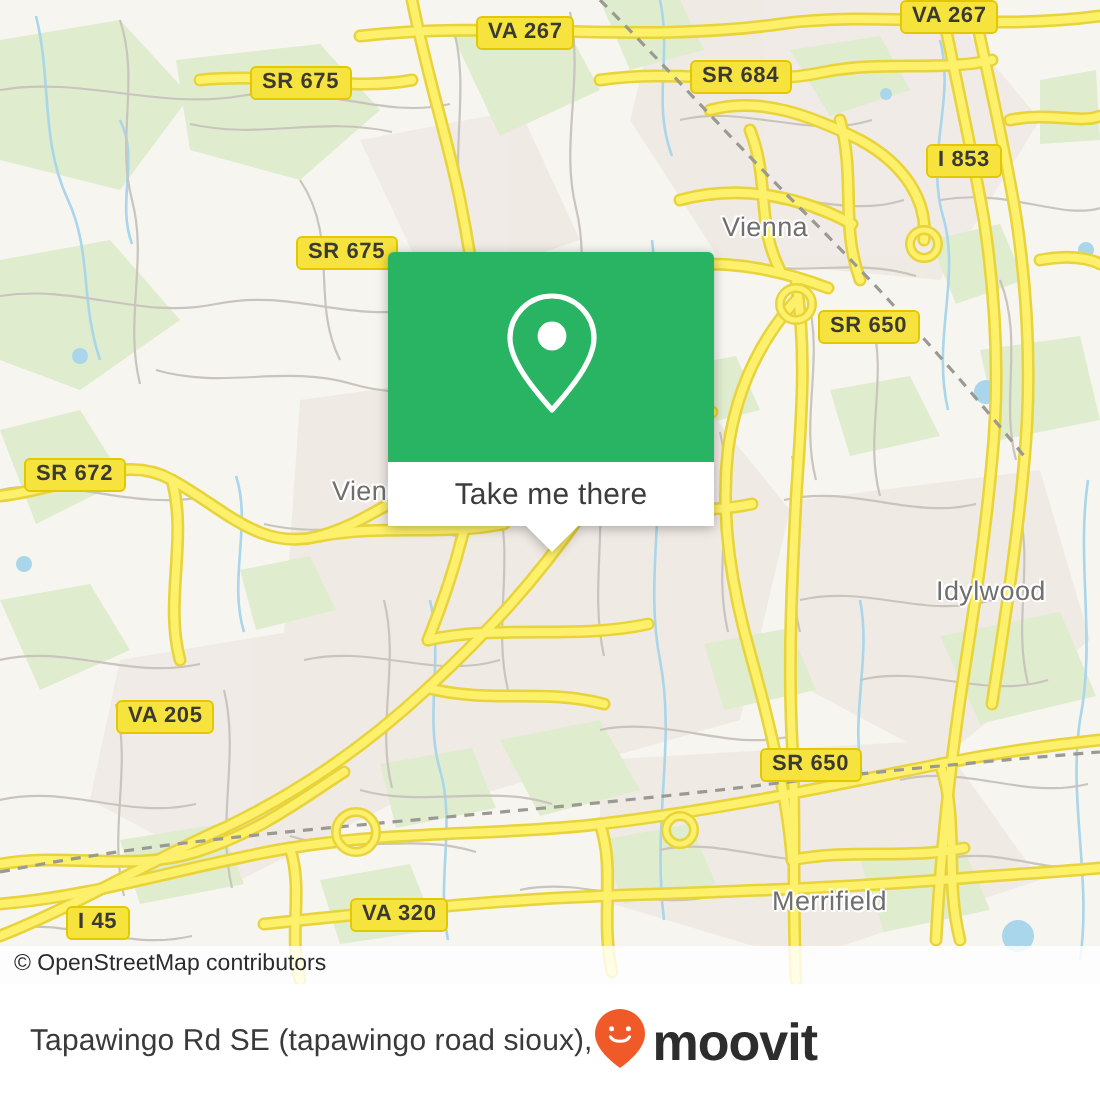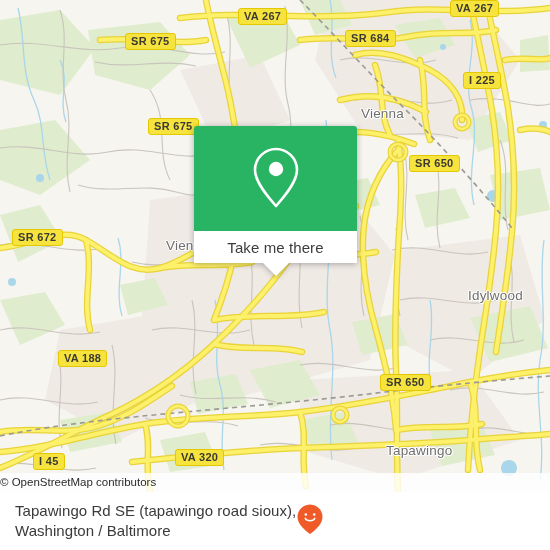--- a/index.html
+++ b/index.html
@@ -125,20 +125,21 @@
     position: absolute;
     left: 0;
     bottom: 0;
     width: 550px;
     height: 19px;
     background: rgba(255,255,255,0.82);
     color: #2b2b2b;
     font-family: "Liberation Sans", sans-serif;
     font-size: 11.5px;
     line-height: 19px;
+    padding-left: 7px;
     box-sizing: border-box;
     white-space: nowrap;
   }
 
   
   #footer {
     position: absolute;
     left: 0;
     top: 492px;
     width: 550px;
@@ -392,33 +393,33 @@
           <circle cx="462" cy="122" r="7"></circle>
         </g>
 
       </g>
     </svg>
 
     <div class="shield" style="left:238px;top:8px;">VA 267</div>
     <div class="shield" style="left:345px;top:23px;margin-top:7px;">SR 684</div>
     <div class="shield" style="left:450px;top:0px;">VA 267</div>
     <div class="shield" style="left:125px;top:33px;">SR 675</div>
-    <div class="shield" style="left:463px;top:72px;">I 225</div>
+    <div class="shield" style="left:463px;top:72px;">I 853</div>
     <div class="shield" style="left:148px;top:118px;">SR 675</div>
     <div class="shield" style="left:409px;top:155px;">SR 650</div>
     <div class="shield" style="left:12px;top:229px;">SR 672</div>
-    <div class="shield" style="left:58px;top:350px;">VA 188</div>
+    <div class="shield" style="left:58px;top:350px;">VA 205</div>
     <div class="shield" style="left:380px;top:374px;">SR 650</div>
     <div class="shield" style="left:33px;top:453px;">I 45</div>
     <div class="shield" style="left:175px;top:449px;">VA 320</div>
 
     <div class="place" style="left:361px;top:106px;">Vienna</div>
     <div class="place" style="left:166px;top:238px;">Vienna</div>
     <div class="place" style="left:468px;top:288px;">Idylwood</div>
-    <div class="place" style="left:386px;top:443px;">Tapawingo</div>
+    <div class="place" style="left:386px;top:443px;">Merrifield</div>
 
     <div id="popup">
       <div id="popup-inner">
         <div id="popup-green">
           <span>
             <svg width="52" height="64" viewBox="0 0 52 64" xmlns="http://www.w3.org/2000/svg">
               <path d="M26 4 C14.4 4 5 13.4 5 25 C5 38 20 54 26 61 C32 54 47 38 47 25 C47 13.4 37.6 4 26 4 Z" fill="none" stroke="#ffffff" stroke-width="2.6" stroke-linejoin="round"></path>
               <circle cx="26" cy="24" r="7.2" fill="#ffffff"></circle>
             </svg>
           </span>
@@ -429,27 +430,27 @@
         <div id="popup-tail"></div>
       </div>
     </div>
 
     <div id="attribution">© OpenStreetMap contributors</div>
   </div>
 
   <div id="footer">
     <div id="footer-title">
       <span class="line">Tapawingo Rd SE (tapawingo road sioux),</span>
-      <span class="line">Washington / Baltimore</span>
     </div>
     <div id="brand">
       <span id="brand-pin">
         <svg width="28" height="32" viewBox="0 0 28 32" xmlns="http://www.w3.org/2000/svg">
           <path d="M14 1.5 C7.1 1.5 1.5 7.1 1.5 14 C1.5 21.5 10 28 14 31 C18 28 26.5 21.5 26.5 14 C26.5 7.1 20.9 1.5 14 1.5 Z" fill="#f05a28"></path>
           <circle cx="9.8" cy="11.4" r="1.25" fill="#ffffff"></circle>
           <circle cx="18.2" cy="11.4" r="1.25" fill="#ffffff"></circle>
           <path d="M9.2 15.4 C10.8 18.4 17.2 18.4 18.8 15.4" fill="none" stroke="#ffffff" stroke-width="1.5" stroke-linecap="round"></path>
         </svg>
       </span>
+      <span id="brand-text">moovit</span>
     </div>
   </div>
 
 </div>
 
 </body></html>

